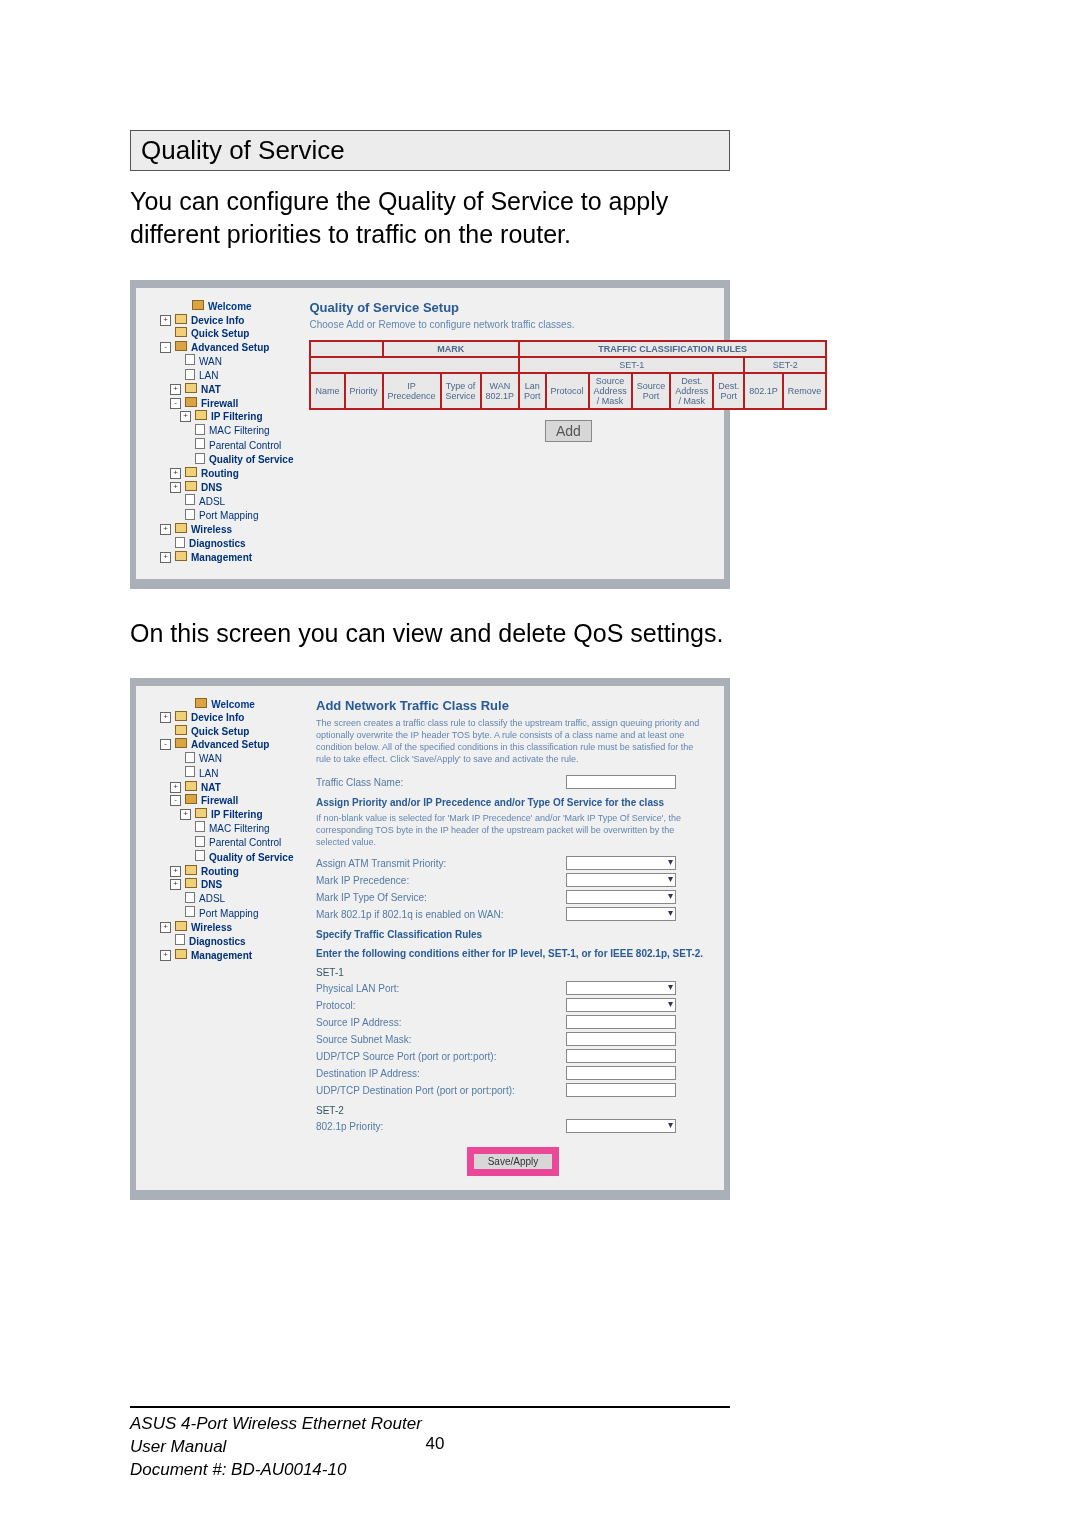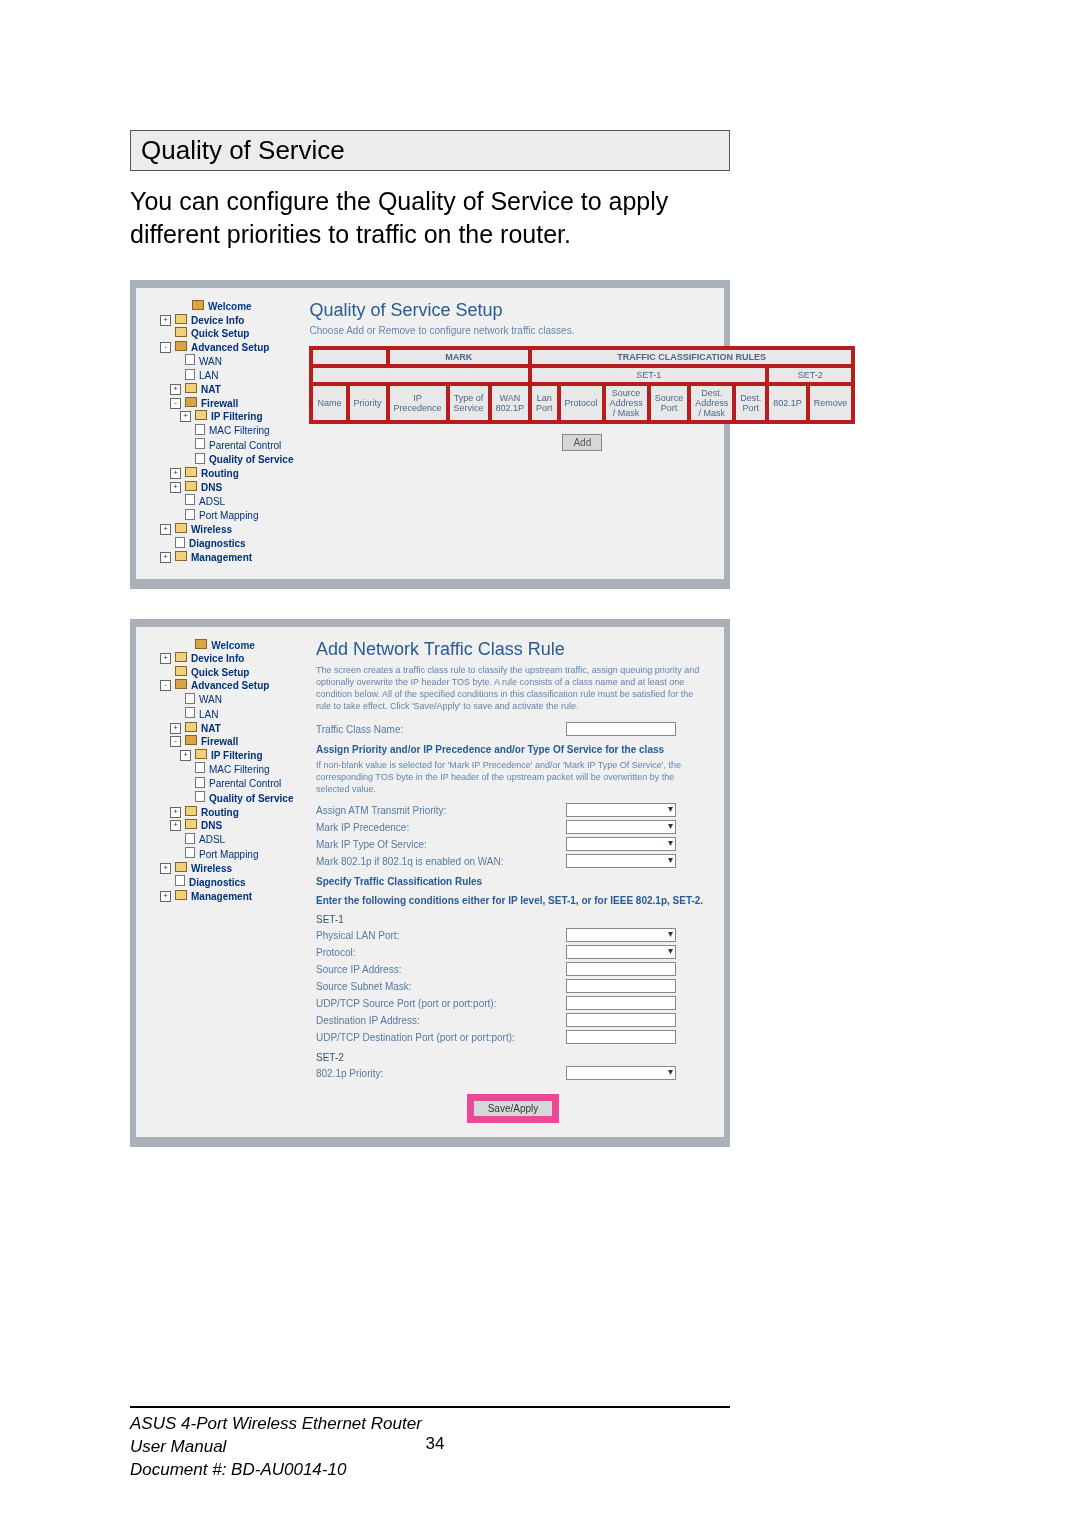--- a/index.html
+++ b/index.html
@@ -81,41 +81,41 @@
     font-size:8px;line-height:8px;
     text-align:center;
     background:#fff;
     color:#333;
   }
   .nav .spacer { display:inline-block; width:11px; }
   .content {
     flex: 1;
     color: #2b5a9a;
   }
-  .ctitle { font-size: 18px; font-weight: normal; color: #285a96; }
+  .ctitle { font-size: 13px; font-weight: bold; color: #285a96; }
   .cdesc { font-size: 10px; color: #6185b1; margin: 4px 0 10px 0; }
   .qtable {
     border-collapse: collapse;
     width: 100%;
     font-size: 9px;
     color: #4a6789;
     background: #e8e8e8;
   }
   .qtable td, .qtable th {
-    border: 4px solid #b91c1c;
+    border: 2px solid #b91c1c;
     padding: 2px 4px;
     text-align: center;
     font-weight: normal;
   }
   .qtable .grp { font-weight: bold; }
   .addbtn {
     display:inline-block;
     margin-top:10px;
     padding:2px 10px;
-    font-size:10px;
+    font-size:14px;
     background: #d7d7d7;
     border:1px solid #888;
     color:#555;
   }
   .center { text-align:center; }
   .mid-text {
     font-size: 25px;
     margin: 10px 0 30px 0;
   }
   
@@ -317,20 +317,21 @@
               </tr>
         </tbody>
           </table>
         <div class="center">
           <span class="addbtn">Add</span>
         </div>
       </div>
     </div>
   </div>
 
+  <div class="mid-text">On this screen you can view and delete QoS settings.</div>
 
   <div class="panel">
     <div class="panel-inner">
       <div class="nav" id="nav2">
           <div class="welcome">
             <span class="folder-open"></span>
             <span>Welcome</span>
           </div>
           <div class="row ind1">
             <span class="expand">+</span>
@@ -500,16 +501,16 @@
         </div>
       </div>
     </div>
   </div>
 
   <div class="footer-rule"></div>
   <div class="footer">
     <div>ASUS 4-Port Wireless Ethernet Router</div>
     <div>User Manual</div>
     <div>Document #:  BD-AU0014-10</div>
-    <div class="pg">34</div>
+    <div class="pg">40</div>
   </div>
 
 </div>
 
 </body></html>

